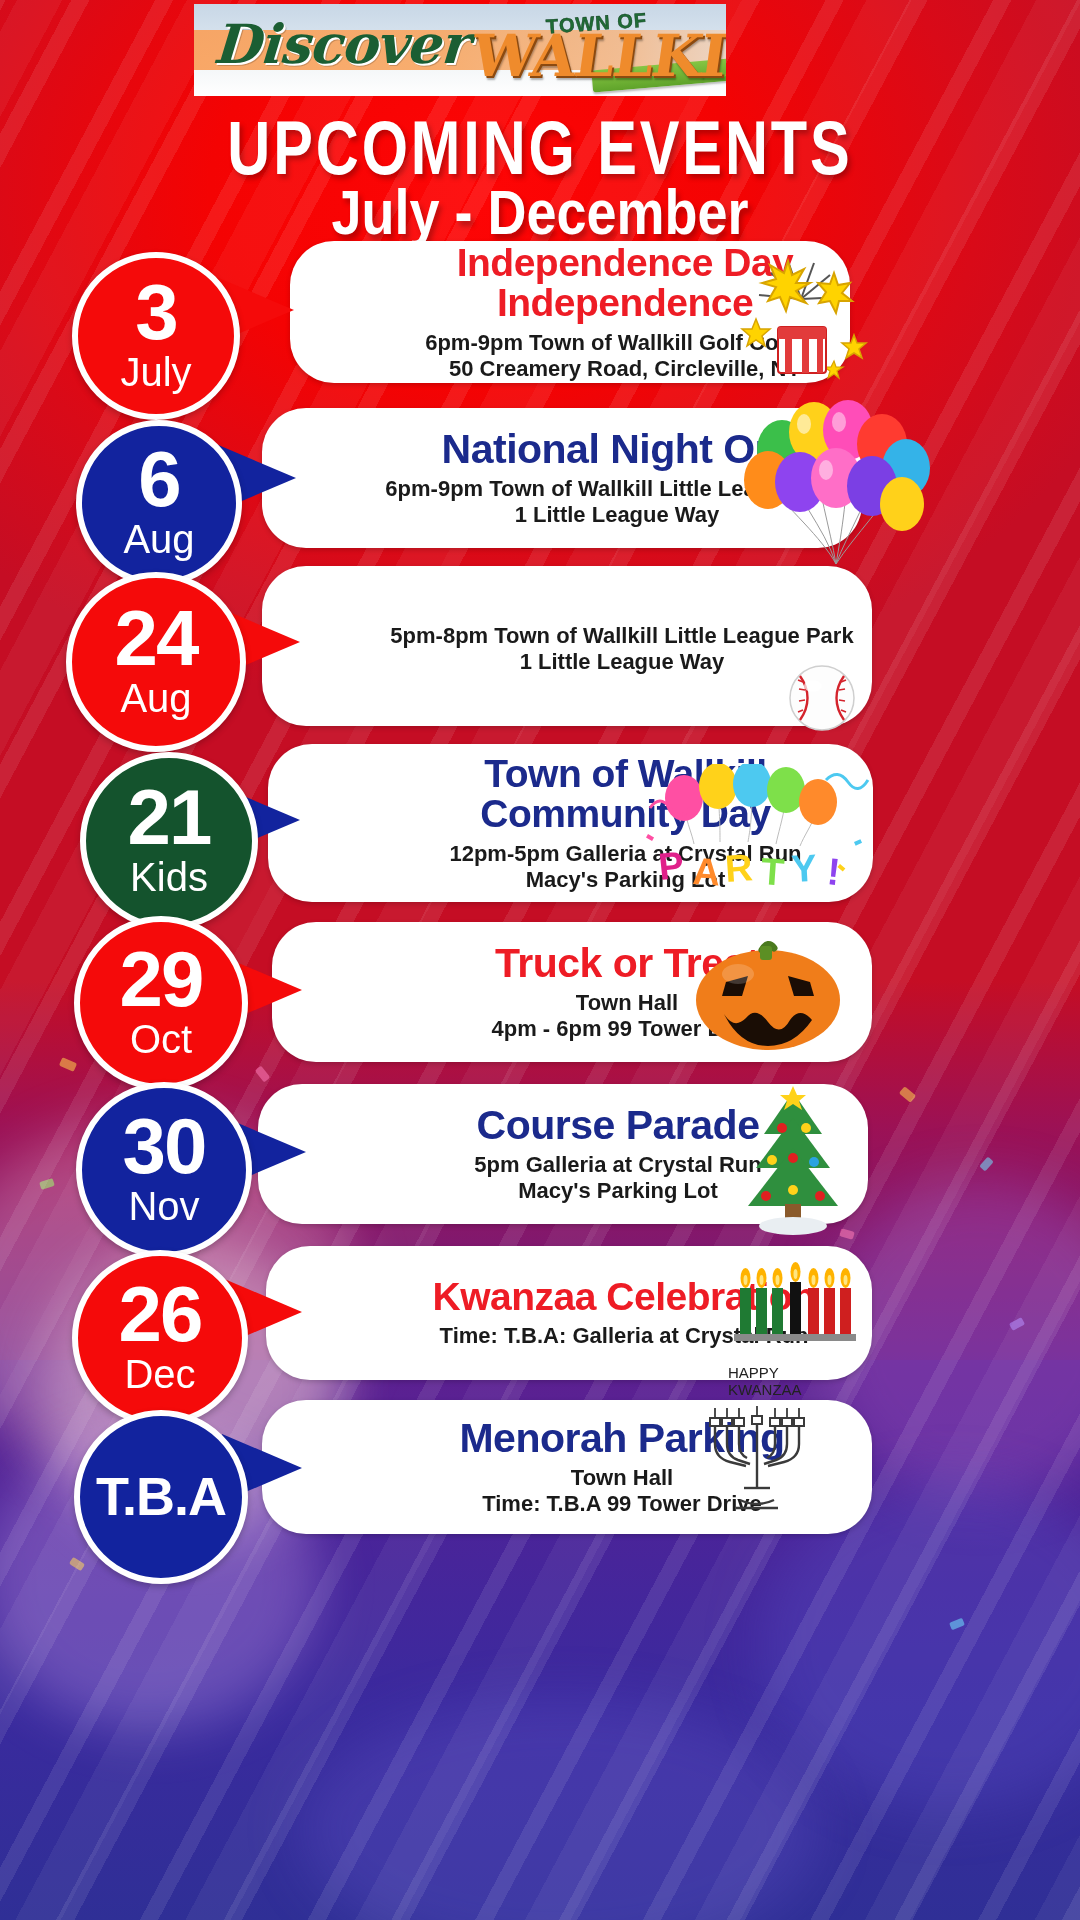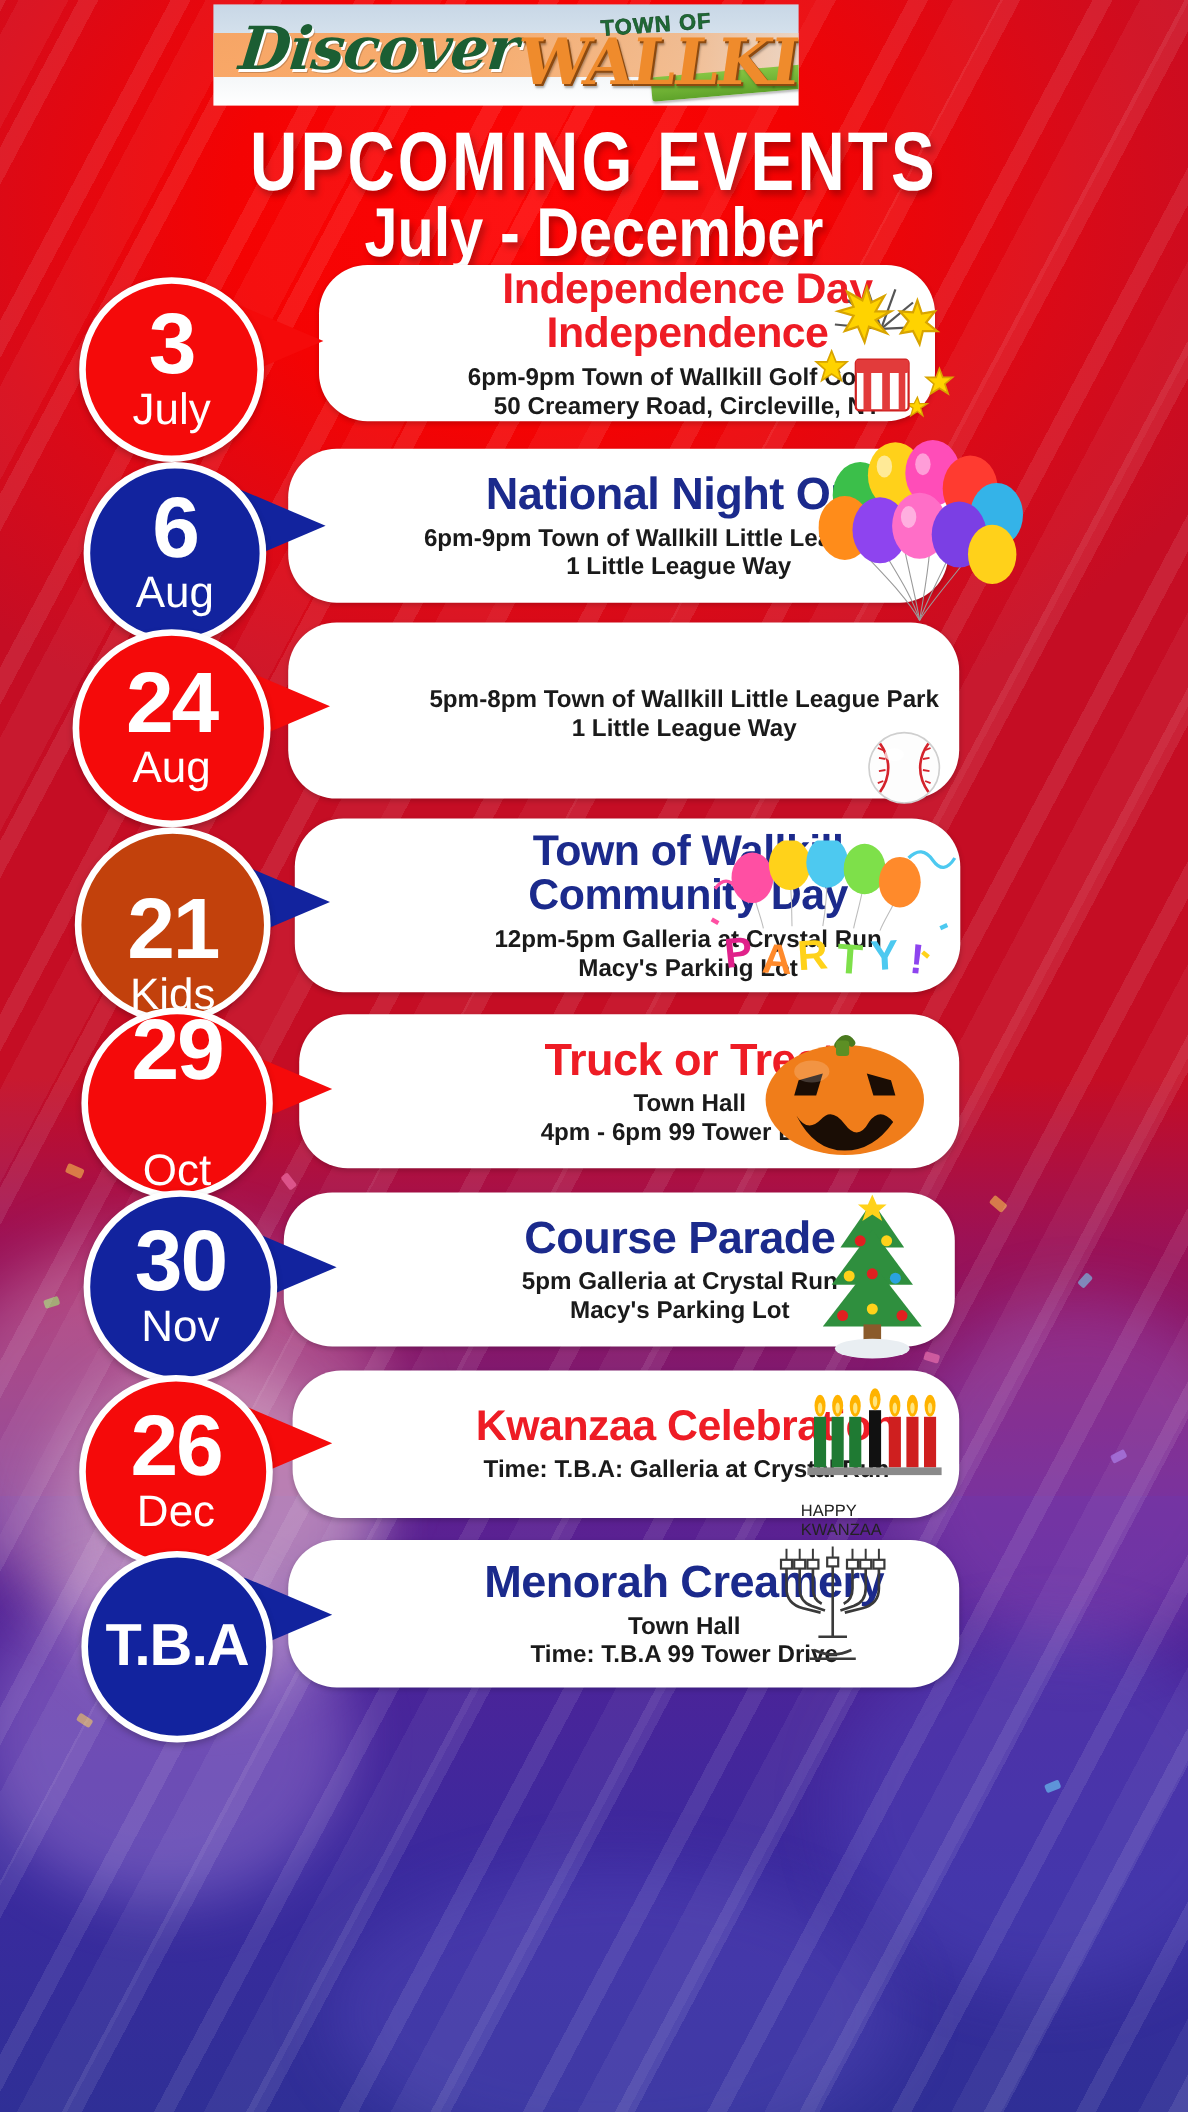--- a/index.html
+++ b/index.html
@@ -373,21 +373,21 @@
             <div>
               <div class="ev-title" style="color: rgb(27, 42, 140); font-size: 39px;">Town of Wallkill</div>
               <div class="ev-title" style="color: rgb(27, 42, 140); font-size: 39px;">Community Day</div>
             </div>
             <div class="ev-lines">
               <div class="ev-line">12pm-5pm Galleria at Crystal Run</div>
               <div class="ev-line">Macy's Parking Lot</div>
             </div>
           </div>
         </div>
-        <div class="bubble" style="left: 68px; top: 752px; width: 178px; height: 178px; background: #c2410c; justify-content: flex-end;">
+        <div class="bubble" style="left: 80px; top: 752px; width: 178px; height: 178px; background: #14532d;">
           <div class="d-num">21</div>
           <div class="d-mon">Kids</div>
         </div>
         <div class="art art-party" style="left: 640px; top: 764px;">
     <svg viewBox="0 0 235 130" width="235" height="130">
       <g stroke="#bdbdbd" stroke-width="1" fill="none">
         <path d="M44 44 C48 62 52 70 54 80"></path>
               <path d="M78 30 C80 54 80 66 80 78"></path>
         <path d="M112 28 C112 54 110 66 108 78"></path>
               <path d="M146 36 C142 58 138 70 136 80"></path>
@@ -427,21 +427,21 @@
           <div class="card-inner">
             <div>
               <div class="ev-title" style="color: rgb(238, 28, 37); font-size: 41px;">Truck or Treat</div>
             </div>
             <div class="ev-lines">
               <div class="ev-line">Town Hall</div>
               <div class="ev-line">4pm - 6pm 99 Tower Drive</div>
             </div>
           </div>
         </div>
-        <div class="bubble" style="left: 74px; top: 916px; width: 174px; height: 174px; background: rgb(245, 10, 10); justify-content: space-between;">
+        <div class="bubble" style="left: 74px; top: 916px; width: 174px; height: 174px; background: rgb(245, 10, 10);">
           <div class="d-num">29</div>
           <div class="d-mon">Oct</div>
         </div>
         <div class="art art-pumpkin" style="left: 686px; top: 938px;">
     <svg viewBox="0 0 165 115" width="165" height="115">
       <ellipse cx="82" cy="62" rx="72" ry="50" fill="#f07d1a"></ellipse>
       <ellipse cx="82" cy="62" rx="72" ry="50" fill="url(#pg)" opacity="0"></ellipse>
       <path d="M76 12 q6 -10 12 -2" stroke="#4a7a1e" stroke-width="7" fill="none" stroke-linecap="round"></path>
       <rect x="74" y="8" width="12" height="14" rx="3" fill="#5c8f24"></rect>
       <polygon points="40,44 62,38 56,58 36,58" fill="#1a0d05"></polygon>
@@ -534,21 +534,21 @@
     </svg><div style="font-family: &quot;Liberation Sans&quot;, sans-serif; font-size: 15px; color: rgb(34, 34, 34); text-align: left; line-height: 1.15; margin-top: -2px;">
             <div>HAPPY</div>
             <div>KWANZAA</div>
           </div></div>
       </div>
       <div class="event" style="top: 0px;">
         <div class="tail" style="left: 222px; top: 1434px; border-width: 34px 0px 34px 80px; border-color: transparent transparent transparent rgb(18, 35, 158);"></div>
         <div class="card" style="left: 262px; top: 1400px; width: 610px; height: 134px;">
           <div class="card-inner">
             <div>
-              <div class="ev-title" style="color: rgb(27, 42, 140); font-size: 41px;">Menorah Creamery</div>
+              <div class="ev-title" style="color: rgb(27, 42, 140); font-size: 41px;">Menorah Parking</div>
             </div>
             <div class="ev-lines">
               <div class="ev-line">Town Hall</div>
               <div class="ev-line">Time: T.B.A 99 Tower Drive</div>
             </div>
           </div>
         </div>
         <div class="bubble tba" style="left: 74px; top: 1410px; width: 174px; height: 174px; background: rgb(18, 35, 158);">
           <div class="d-num">T.B.A</div>
         </div>

